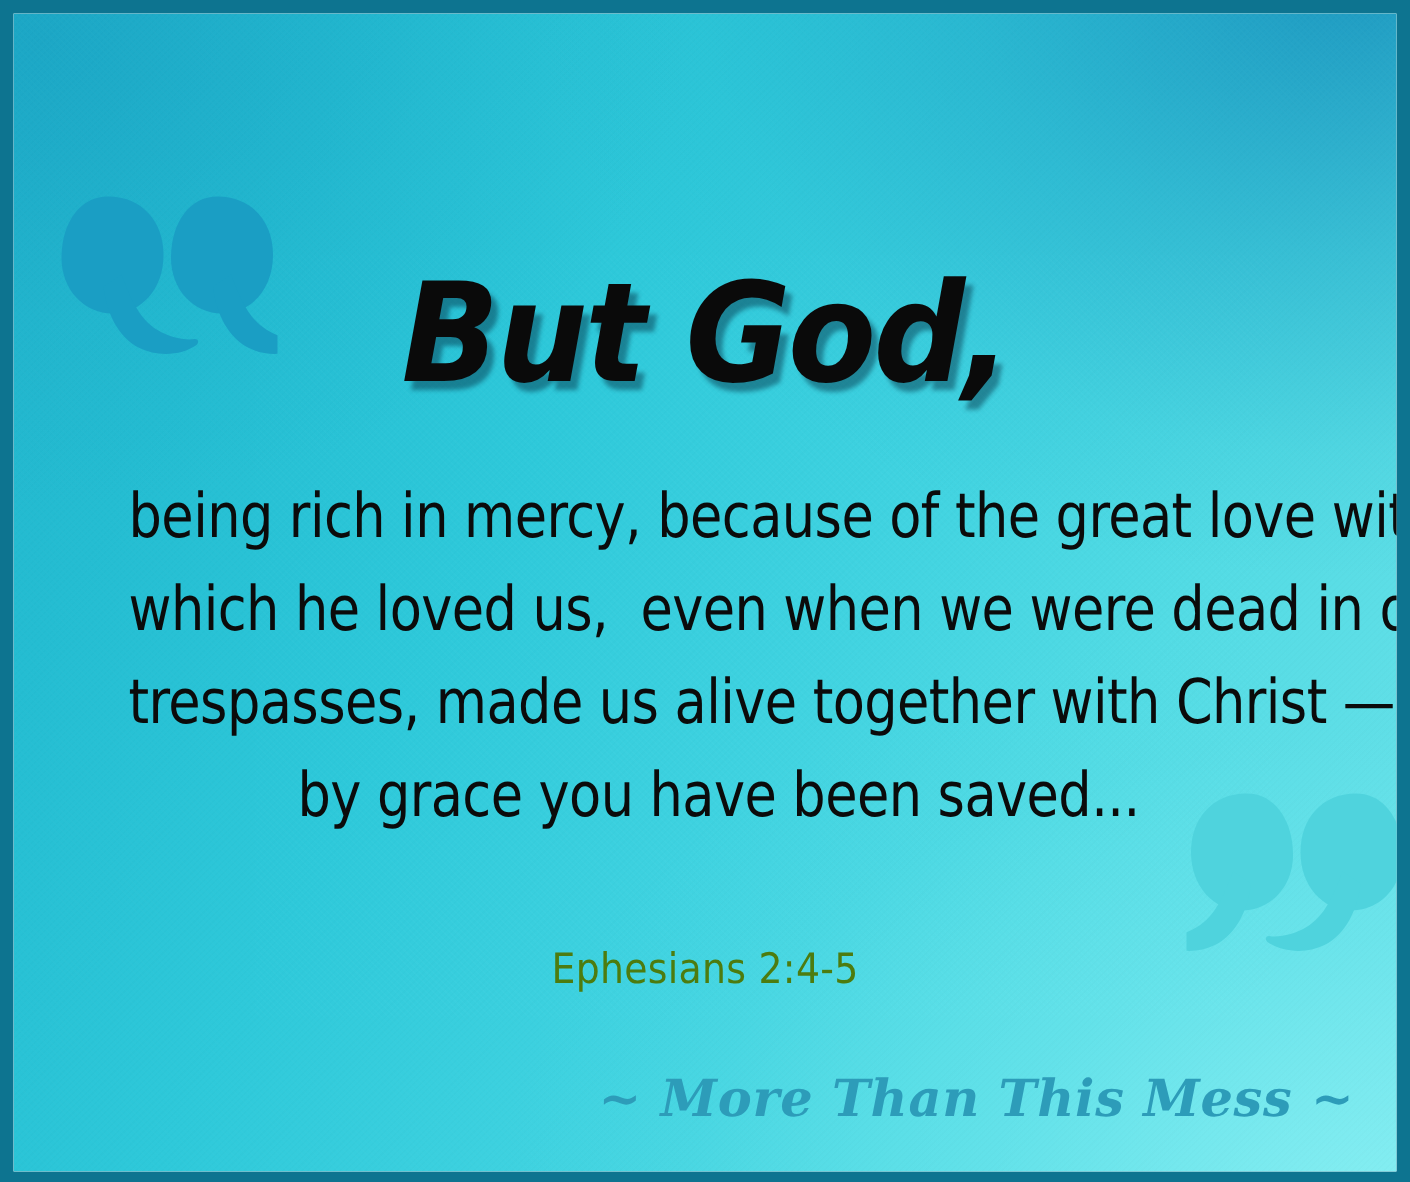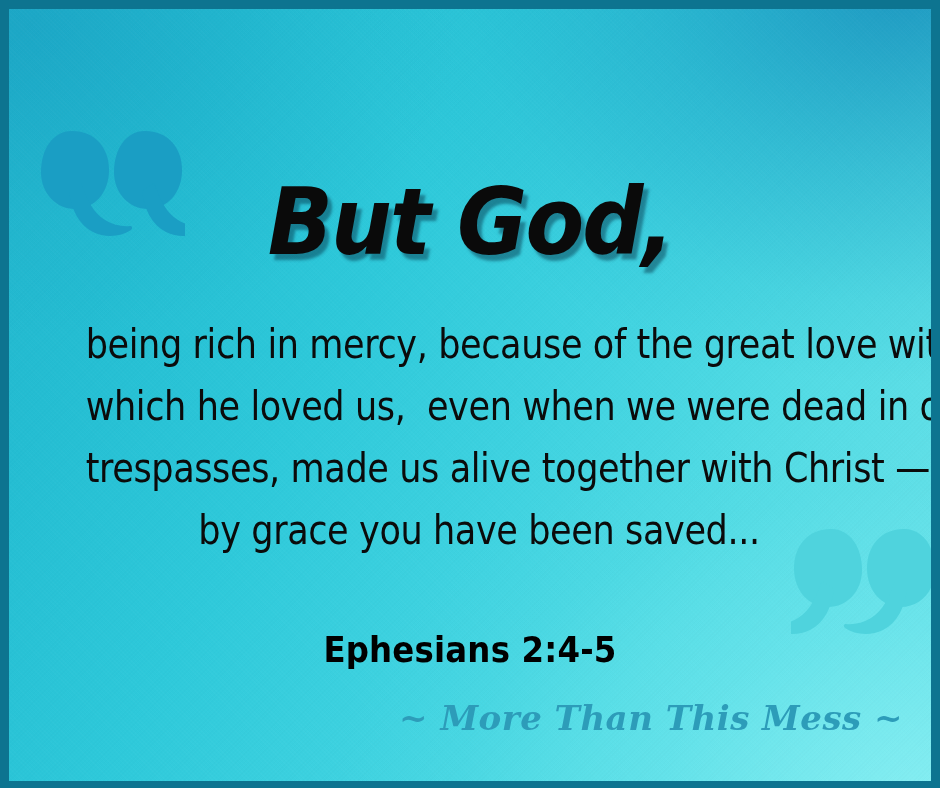--- a/index.html
+++ b/index.html
@@ -123,29 +123,28 @@
     white-space: pre;
     transform: scaleX(0.95);
   }
 
   #citation {
     position: absolute;
     top: 588px;
     left: 0;
     width: 100%;
     font-family: "DejaVu Sans Condensed", "Liberation Sans Narrow", "Liberation Sans", sans-serif;
-    font-size: 36px;
-    color: #000000;
+    font-size: 28px;
+    color: #4d7c0f;
     letter-spacing: 0.2px;
-    font-weight: bold;
   }
 
   #signature {
     position: absolute;
-    bottom: 43px;
+    bottom: 28px;
     right: 28px;
     font-family: "DejaVu Serif", serif;
     font-style: italic;
     font-weight: 700;
     font-size: 34px;
     color: #2d9cb9;
     letter-spacing: 0.5px;
     white-space: pre;
   }
 </style>

